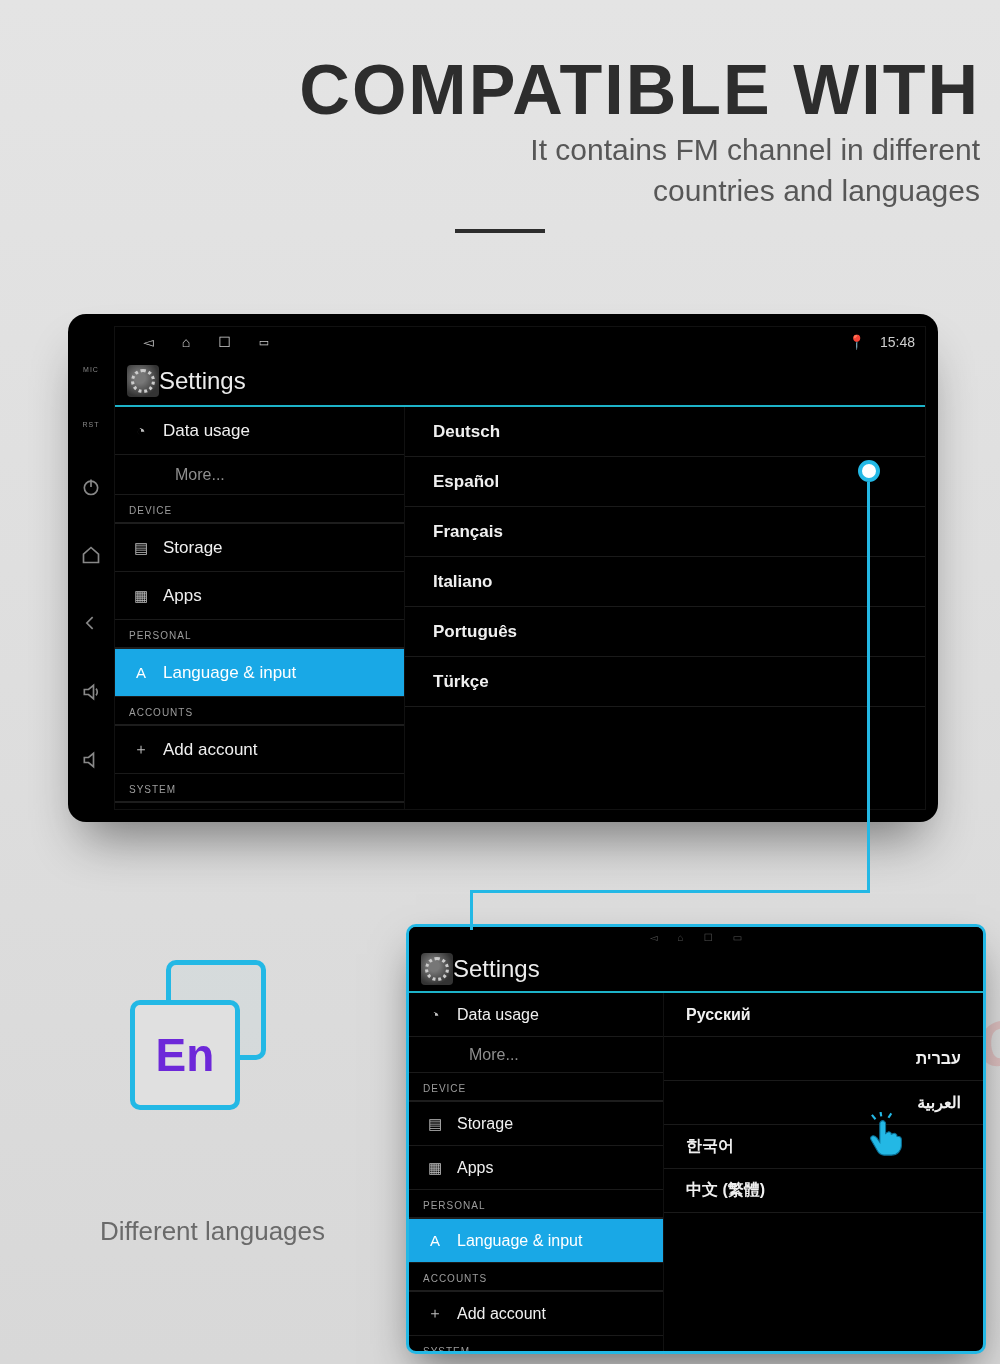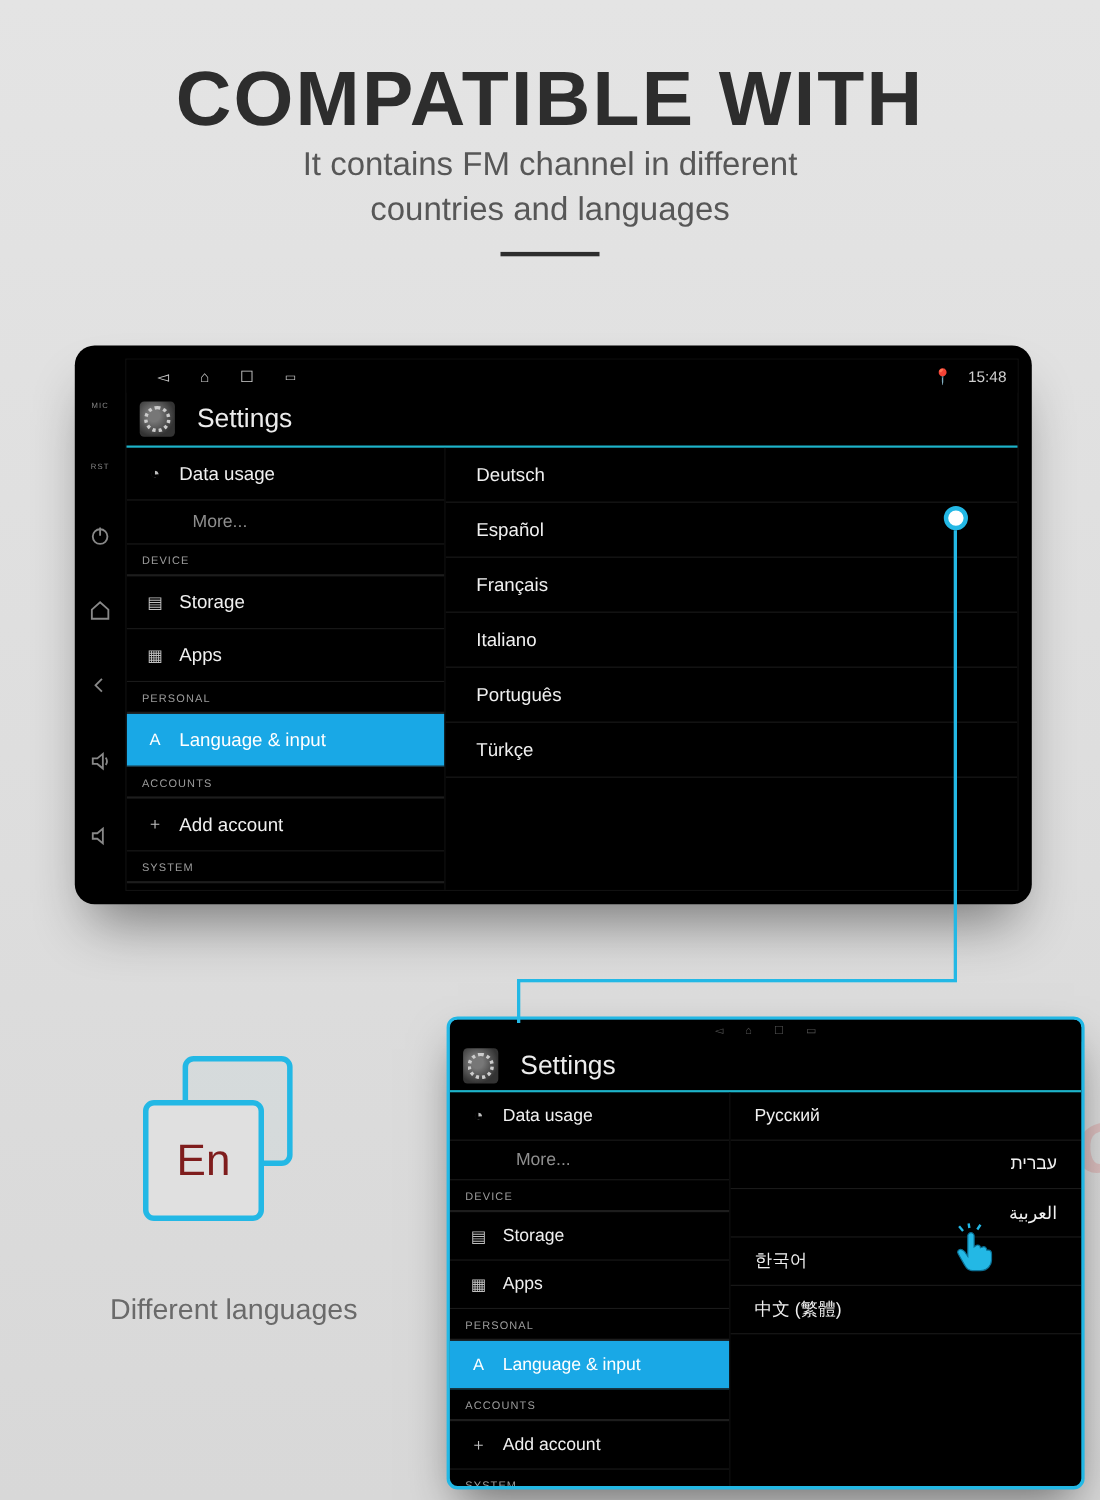--- a/index.html
+++ b/index.html
@@ -5,21 +5,21 @@
   * { box-sizing: border-box; margin: 0; padding: 0; }
   body {
     width: 1000px;
     height: 1364px;
     background: linear-gradient(180deg, #e4e4e4 0%, #d8d8d8 100%);
     font-family: -apple-system, "Helvetica Neue", Arial, sans-serif;
     position: relative;
     overflow: hidden;
   }
   .hero {
-    text-align: center;
+    text-align: right;
     padding: 50px 20px 30px;
   }
   .hero h1 {
     font-size: 70px;
     font-weight: 700;
     color: #2d2d2d;
     letter-spacing: 2px;
   }
   .hero p {
     font-size: 30px;
@@ -77,21 +77,21 @@
     font-size:14px;
     background:#000;
   }
   .statusbar .navbtns { display:flex; gap:28px; margin-left:18px;}
   .statusbar .navbtns span{ display:inline-flex; align-items:center;}
   .statusbar .spacer{flex:1;}
   .titlebar {
     height: 50px;
     display:flex;
     align-items:center;
-    gap:20px;
+    gap:0;
     padding: 0 12px;
     border-bottom: 2px solid #1db3c9;
   }
   .titlebar .gear {
     width:32px;height:32px;border-radius:4px;
     background: radial-gradient(circle at 40% 40%, #777 20%, #333 70%);
     position:relative;
   }
   .titlebar .gear:before{content:"";position:absolute;inset:4px;border-radius:50%;border:3px dotted #ccc;}
   .titlebar h2{ font-size:24px; font-weight:400; }
@@ -114,21 +114,21 @@
     padding:0 16px;
     border-bottom:1px solid #1a1a1a;
     font-size:17px;
     color:#f0f0f0;
     cursor:pointer;
   }
   .menu-item .ico, .lang-item .ico { width:20px; display:flex; justify-content:center; color:#bfbfbf; font-size:15px;}
   .menu-item.more { color:#8f8f8f; padding-left: 60px; font-size:16px; height:40px;}
   .menu-item.sel { background:#19a8e6; color:#fff;}
   .menu-item.sel .ico{ color:#fff;}
-  .lang-item { padding-left:28px; height:50px;}
+  .lang-item { padding-left:28px; height:50px;font-weight:bold;}
   .lang-item.rtl { justify-content:flex-end; padding-right:28px;}
 
   
   .dot {
     position:absolute;
     width:22px;height:22px;border-radius:50%;
     background:#fff;
     border:4px solid #23b8e5;
     left: 858px; top: 460px;
     z-index:5;
@@ -177,24 +177,24 @@
     width:150px;height:150px;
   }
   .en-icon .back, .en-icon .front{
     position:absolute;
     border:5px solid #23b8e5;
     border-radius:10px;
     background: rgba(35,184,229,0.03);
   }
   .en-icon .back{ left:36px; top:0; width:100px;height:100px;}
   .en-icon .front{ left:0; top:40px; width:110px;height:110px; background:#e0e0e0; display:flex;align-items:center;justify-content:center;}
-  .en-icon .front span{ color:#7f1d1d; font-size:40px; font-weight:400;}
+  .en-icon .front span{ color:#6d28d9; font-size:46px; font-weight:700;}
   .caption {
     position:absolute;
-    left:100px; top:1170px;
+    left:100px; top:1211px;
     width:300px;
     font-size:26px;
     color:#6a6a6a;
     line-height:1.6;
   }
 
   
   .watermark{
     position:absolute;
     right:-30px; top:1020px;

